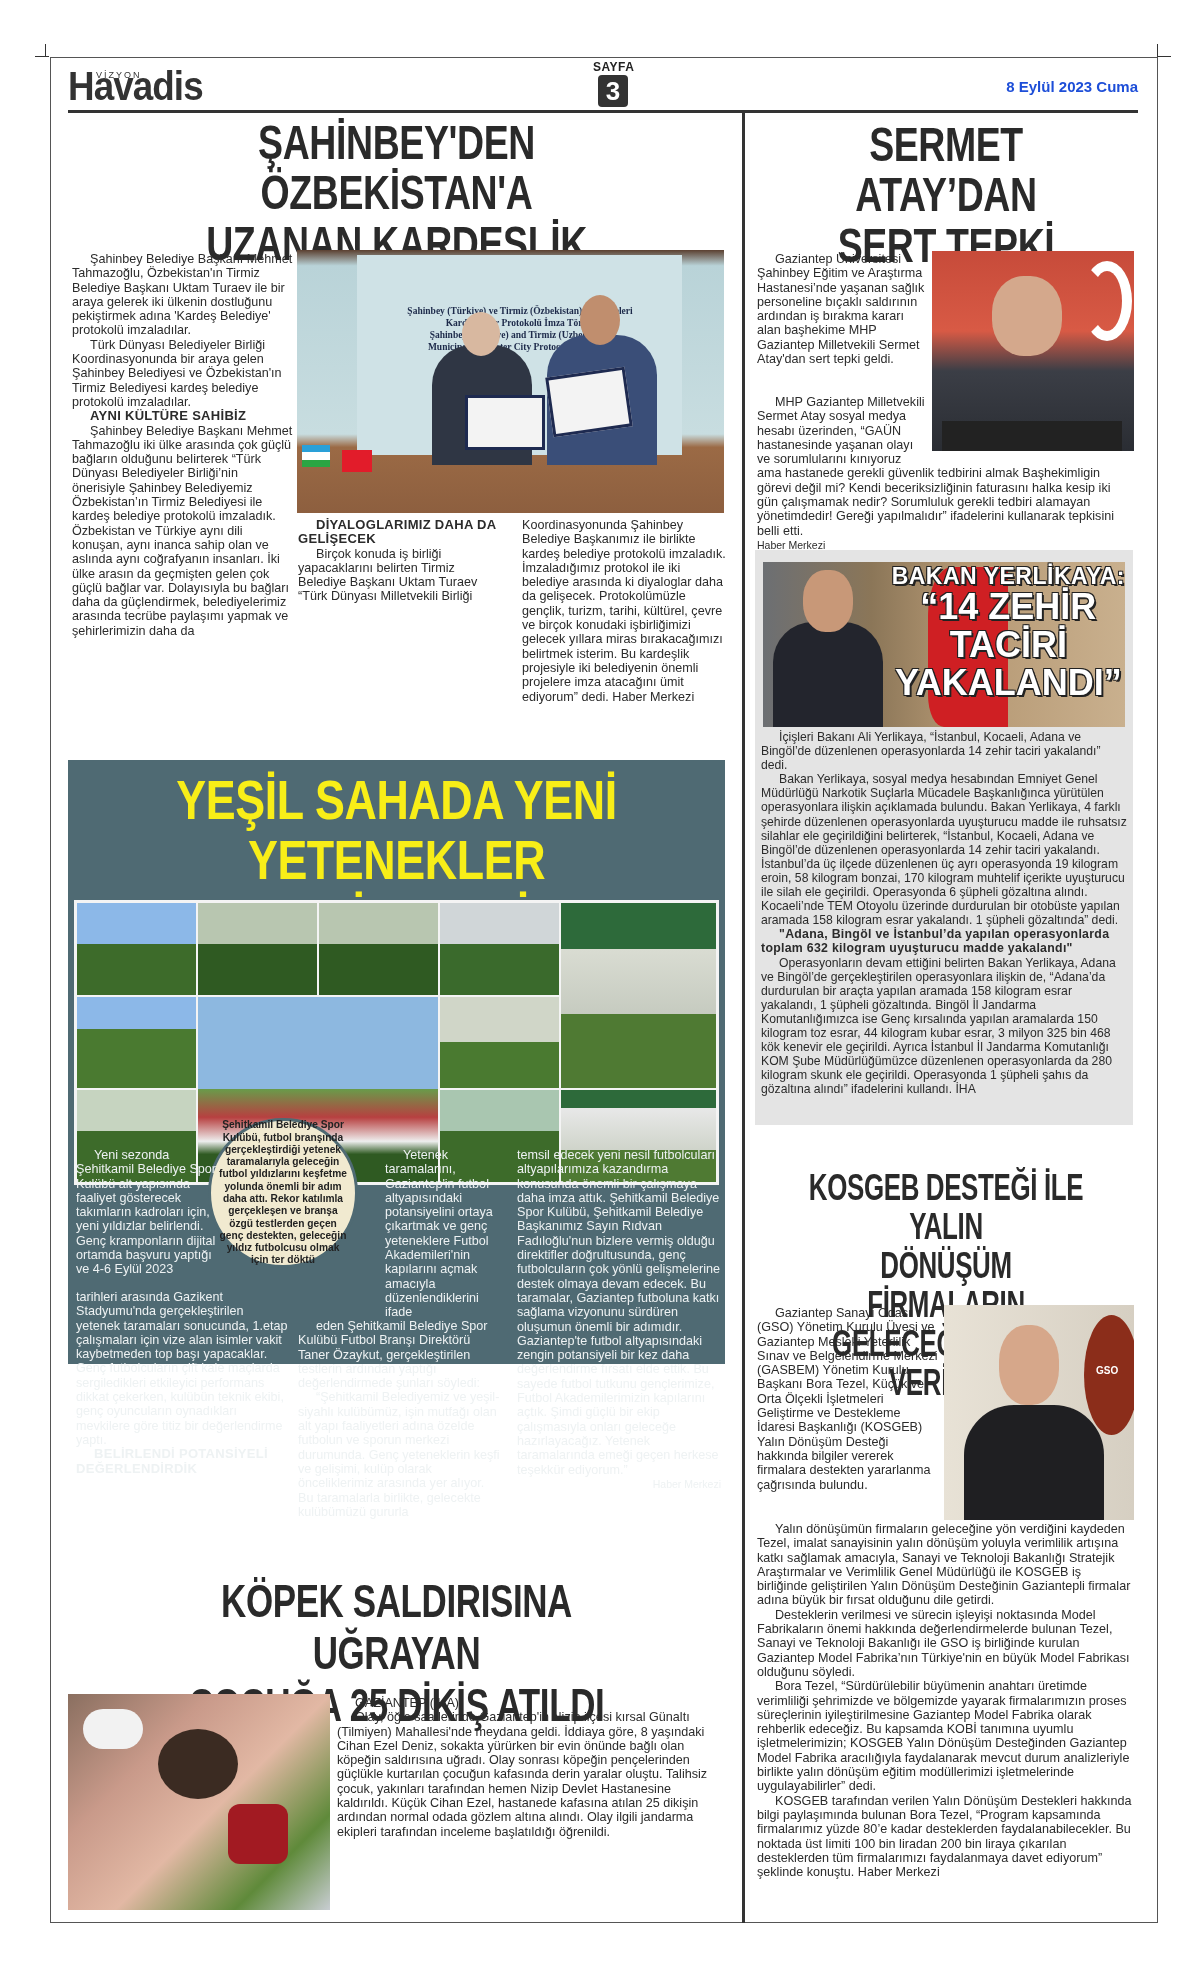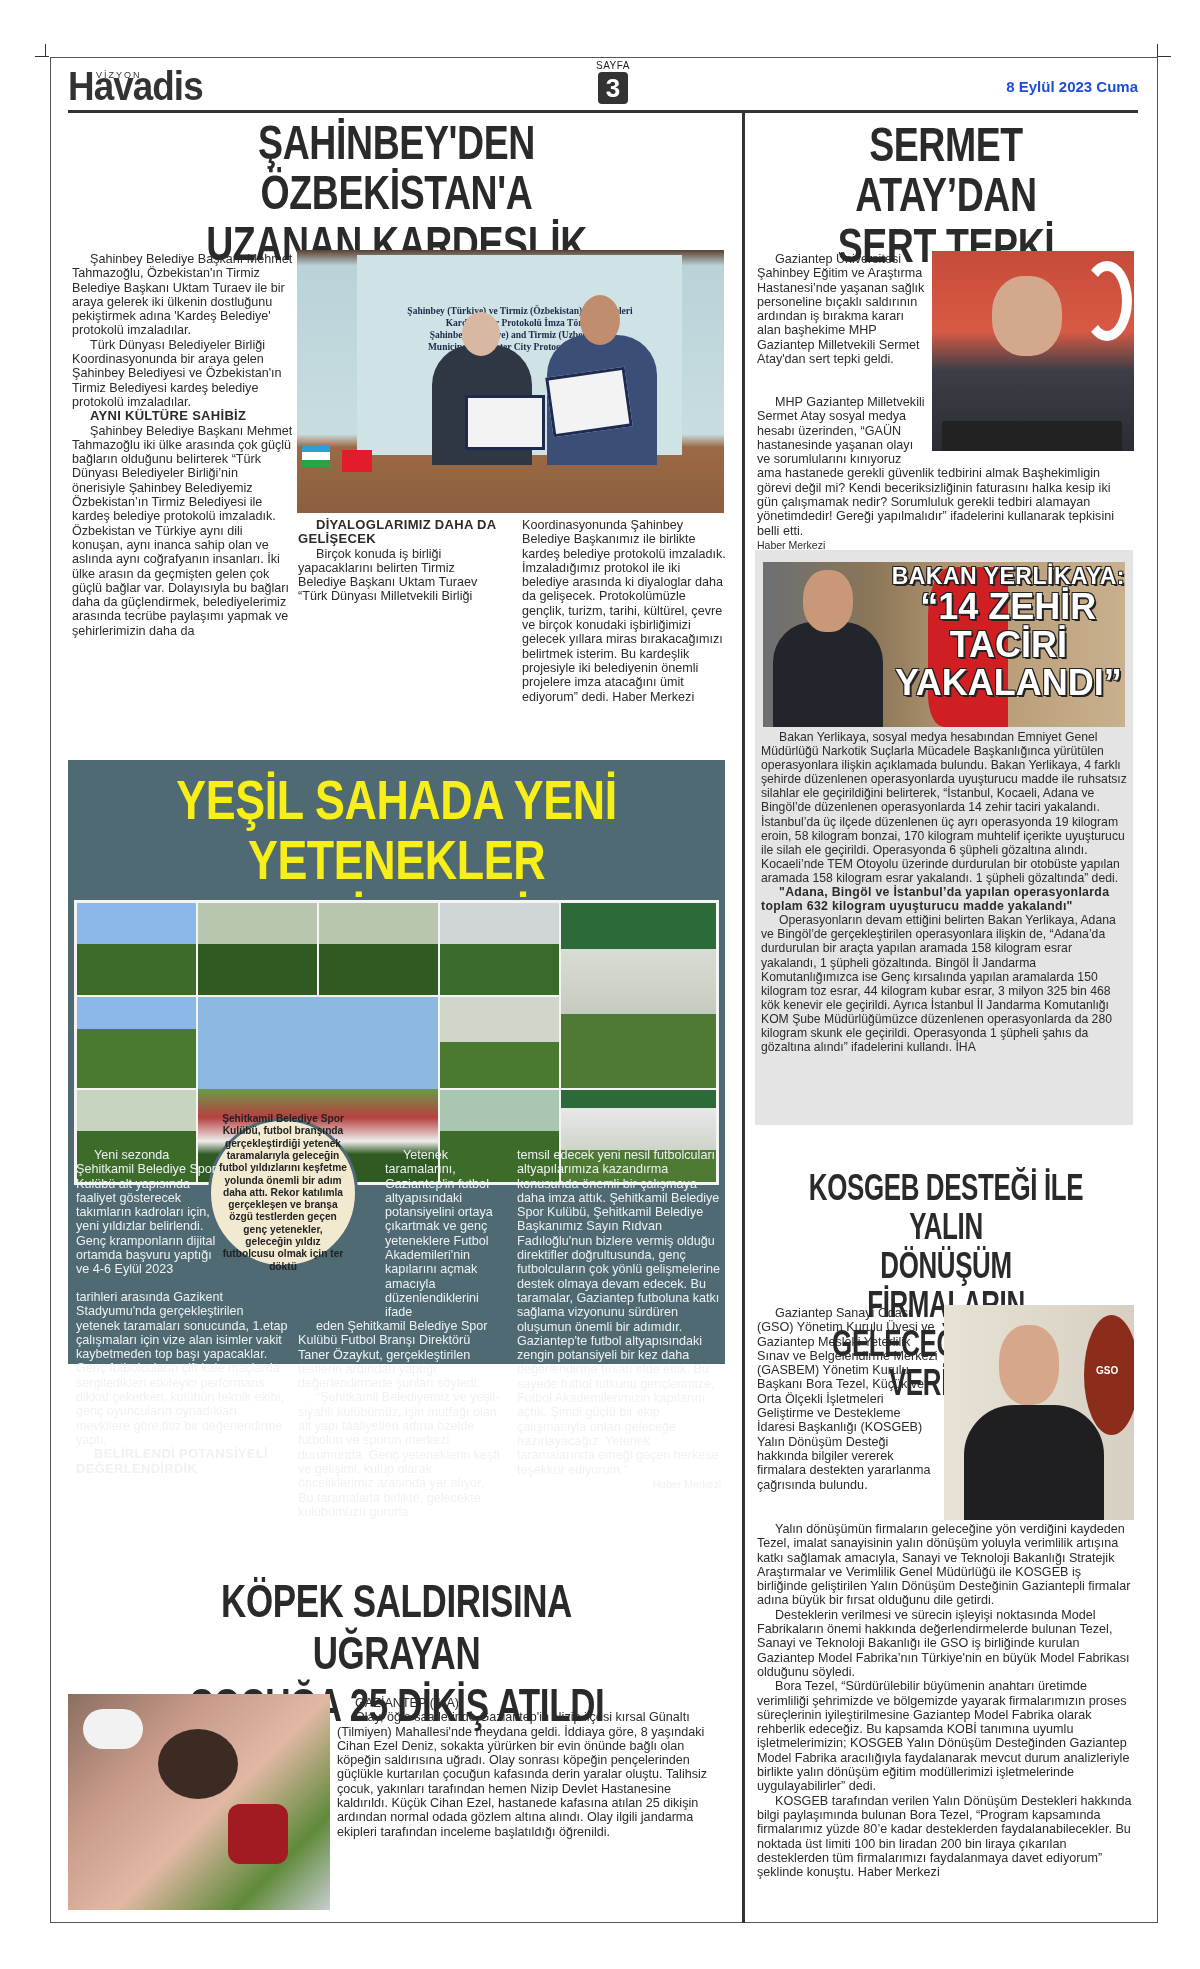--- a/index.html
+++ b/index.html
@@ -5,21 +5,21 @@
 *{box-sizing:border-box;margin:0;padding:0}
 html,body{width:1200px;height:1969px;background:#fff;overflow:hidden}
 body{position:relative;font-family:"Liberation Sans",sans-serif;color:#222}
 .crop{position:absolute;background:#333}
 .frame{position:absolute;left:50px;top:57px;width:1108px;height:1866px;border:1.5px solid #555}
 .masthead{position:absolute;left:68px;top:60px;width:1070px;height:50px}
 .logo{position:absolute;left:0;top:6px}
 .logo .viz{position:absolute;left:28px;top:4px;font-size:9px;letter-spacing:2px;color:#333;font-family:"Liberation Sans",sans-serif}
 .logo .hav{font-family:"Liberation Sans",sans-serif;font-weight:bold;font-size:40px;letter-spacing:-1px;color:#333;line-height:1;transform:scaleX(0.92);transform-origin:left;display:inline-block}
 .sayfa{position:absolute;left:525px;top:0;text-align:center;width:40px}
-.sayfa .lbl{font-size:10px;font-weight:normal;letter-spacing:0.5px}
+.sayfa .lbl{font-size:12px;font-weight:bold;letter-spacing:0.5px}
 .sayfa .num{display:block;margin:1px auto 0;width:30px;height:32px;background:#333;color:#fff;border-radius:4px;font-weight:bold;font-size:26px;line-height:32px;font-family:"Liberation Sans",sans-serif}
 .date{position:absolute;right:0;top:18px;font-size:15px;font-weight:bold;color:#1d4ed8;font-family:"Liberation Sans",sans-serif}
 .hrule{position:absolute;left:68px;top:110px;width:1070px;height:3px;background:#333}
 .vrule{position:absolute;left:742px;top:110px;width:3px;height:1813px;background:#333}
 .hl{font-family:"Liberation Sans",sans-serif;font-weight:bold;text-align:center;color:#2a2a2a;line-height:1.05;transform:scaleX(0.78);letter-spacing:-0.5px}
 .abs{position:absolute}
 .txt{font-size:12.6px;line-height:14.3px;color:#2b2b2b}
 .txt p{text-indent:18px}
 .txt .sub{font-weight:bold;font-family:"Liberation Sans",sans-serif;letter-spacing:0.3px;text-indent:18px;font-size:13px}
 .photo{position:absolute;overflow:hidden}
@@ -123,20 +123,21 @@
     <div style="position:absolute;left:10px;top:60px;width:110px;height:105px;background:#23252d;border-radius:40px 40px 0 0"></div>
     <div style="position:absolute;left:40px;top:8px;width:50px;height:62px;background:#c89878;border-radius:45%"></div>
   </div>
   <div class="yerlikaya-hl" style="top:14px">
     <div style="font-size:23px;letter-spacing:0.5px">BAKAN YERLİKAYA:</div>
     <div style="font-size:36px">“14 ZEHİR</div>
     <div style="font-size:36px">TACİRİ</div>
     <div style="font-size:36px">YAKALANDI”</div>
   </div>
   <div class="abs txt" style="left:6px;top:180px;width:366px;font-size:12.2px;line-height:14.1px">
+    <p>İçişleri Bakanı Ali Yerlikaya, “İstanbul, Kocaeli, Adana ve Bingöl’de düzenlenen operasyonlarda 14 zehir taciri yakalandı” dedi.</p>
     <p>Bakan Yerlikaya, sosyal medya hesabından Emniyet Genel Müdürlüğü Narkotik Suçlarla Mücadele Başkanlığınca yürütülen operasyonlara ilişkin açıklamada bulundu. Bakan Yerlikaya, 4 farklı şehirde düzenlenen operasyonlarda uyuşturucu madde ile ruhsatsız silahlar ele geçirildiğini belirterek, “İstanbul, Kocaeli, Adana ve Bingöl’de düzenlenen operasyonlarda 14 zehir taciri yakalandı. İstanbul’da üç ilçede düzenlenen üç ayrı operasyonda 19 kilogram eroin, 58 kilogram bonzai, 170 kilogram muhtelif içerikte uyuşturucu ile silah ele geçirildi. Operasyonda 6 şüpheli gözaltına alındı. Kocaeli’nde TEM Otoyolu üzerinde durdurulan bir otobüste yapılan aramada 158 kilogram esrar yakalandı. 1 şüpheli gözaltında” dedi.</p>
     <p class="sub" style="font-size:12.3px">"Adana, Bingöl ve İstanbul’da yapılan operasyonlarda toplam 632 kilogram uyuşturucu madde yakalandı"</p>
     <p>Operasyonların devam ettiğini belirten Bakan Yerlikaya, Adana ve Bingöl’de gerçekleştirilen operasyonlara ilişkin de, “Adana’da durdurulan bir araçta yapılan aramada 158 kilogram esrar yakalandı, 1 şüpheli gözaltında. Bingöl İl Jandarma Komutanlığımızca ise Genç kırsalında yapılan aramalarda 150 kilogram toz esrar, 44 kilogram kubar esrar, 3 milyon 325 bin 468 kök kenevir ele geçirildi. Ayrıca İstanbul İl Jandarma Komutanlığı KOM Şube Müdürlüğümüzce düzenlenen operasyonlarda da 280 kilogram skunk ele geçirildi. Operasyonda 1 şüpheli şahıs da gözaltına alındı” ifadelerini kullandı. İHA</p>
   </div>
 </div>
 
 <div class="greenbox">
   <div class="hl" style="margin-top:10px">
     <div>YEŞİL SAHADA YENİ</div>
     <div>YETENEKLER BELİRLENDİ</div>
@@ -151,21 +152,21 @@
       <div style="background:linear-gradient(#8cb8e8 35%,#4a7a30 35%)"></div>
       <div style="grid-column:span 2;grid-row:span 2;background:linear-gradient(#8db8e0 50%,#6a9a4a 50%,#b74040 65%,#eee 78%,#2f5a22 85%)"></div>
       <div style="background:linear-gradient(#d0d6c8 50%,#4a7a30 50%)"></div>
       <div style="background:linear-gradient(#c6d4c0 45%,#3d6b2a 45%)"></div>
       <div style="background:linear-gradient(#a9c6b0 45%,#3d6b2a 45%)"></div>
       <div style="background:linear-gradient(#2d6a3a 20%,#e8e8e8 20%,#cfd4ca 65%,#4f7a33 65%)"></div>
     </div>
   </div>
 </div>
 <div class="circle">
-  <span>Şehitkamil Belediye Spor Kulübü, futbol branşında gerçekleştirdiği yetenek taramalarıyla geleceğin futbol yıldızlarını keşfetme yolunda önemli bir adım daha attı. Rekor katılımla gerçekleşen ve branşa özgü testlerden geçen genç yetenekler, geleceğin yıldız futbolcusu olmak için ter döktü</span>
+  <span>Şehitkamil Belediye Spor Kulübü, futbol branşında gerçekleştirdiği yetenek taramalarıyla geleceğin futbol yıldızlarını keşfetme yolunda önemli bir adım daha attı. Rekor katılımla gerçekleşen ve branşa özgü testlerden geçen genç destekten, geleceğin yıldız futbolcusu olmak için ter döktü</span>
 </div>
 <div class="abs txt gtxt" style="left:76px;top:1148px;width:140px">
   <p>Yeni sezonda Şehitkamil Belediye Spor Kulübü alt yapısında faaliyet gösterecek takımların kadroları için, yeni yıldızlar belirlendi. Genç kramponların dijital ortamda başvuru yaptığı ve 4-6 Eylül 2023</p>
 </div>
 <div class="abs txt gtxt" style="left:76px;top:1290px;width:212px">
   <p style="text-indent:0">tarihleri arasında Gazikent Stadyumu'nda gerçekleştirilen yetenek taramaları sonucunda, 1.etap çalışmaları için vize alan isimler vakit kaybetmeden top başı yapacaklar. Genç futbolcuların çift kale maçlarda sergiledikleri etkileyici performans dikkat çekerken, kulübün teknik ekibi, genç oyuncuların oynadıkları mevkilere göre titiz bir değerlendirme yaptı.</p>
   <p class="sub">BELİRLENDİ POTANSİYELİ DEĞERLENDİRDİK</p>
 </div>
 <div class="abs txt gtxt" style="left:385px;top:1148px;width:115px">
   <p>Yetenek taramalarını, Gaziantep'in futbol altyapısındaki potansiyelini ortaya çıkartmak ve genç yeteneklere Futbol Akademileri'nin kapılarını açmak amacıyla düzenlendiklerini ifade</p>

